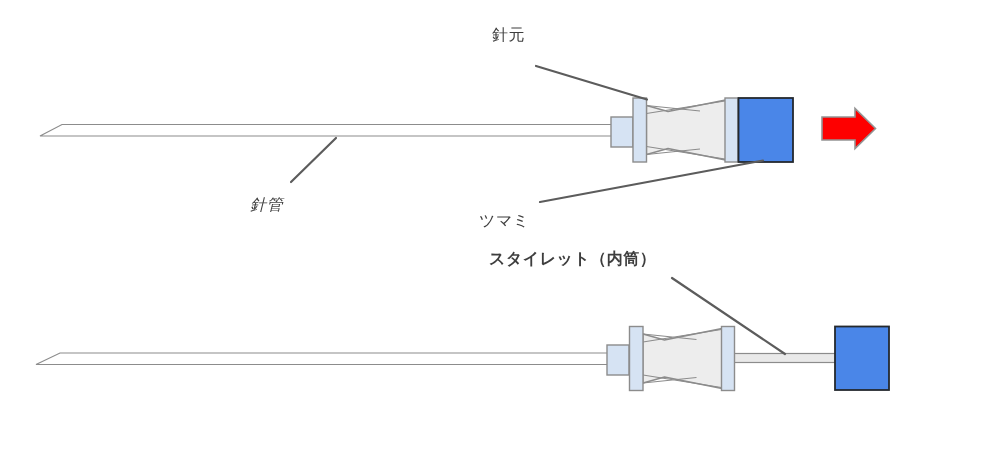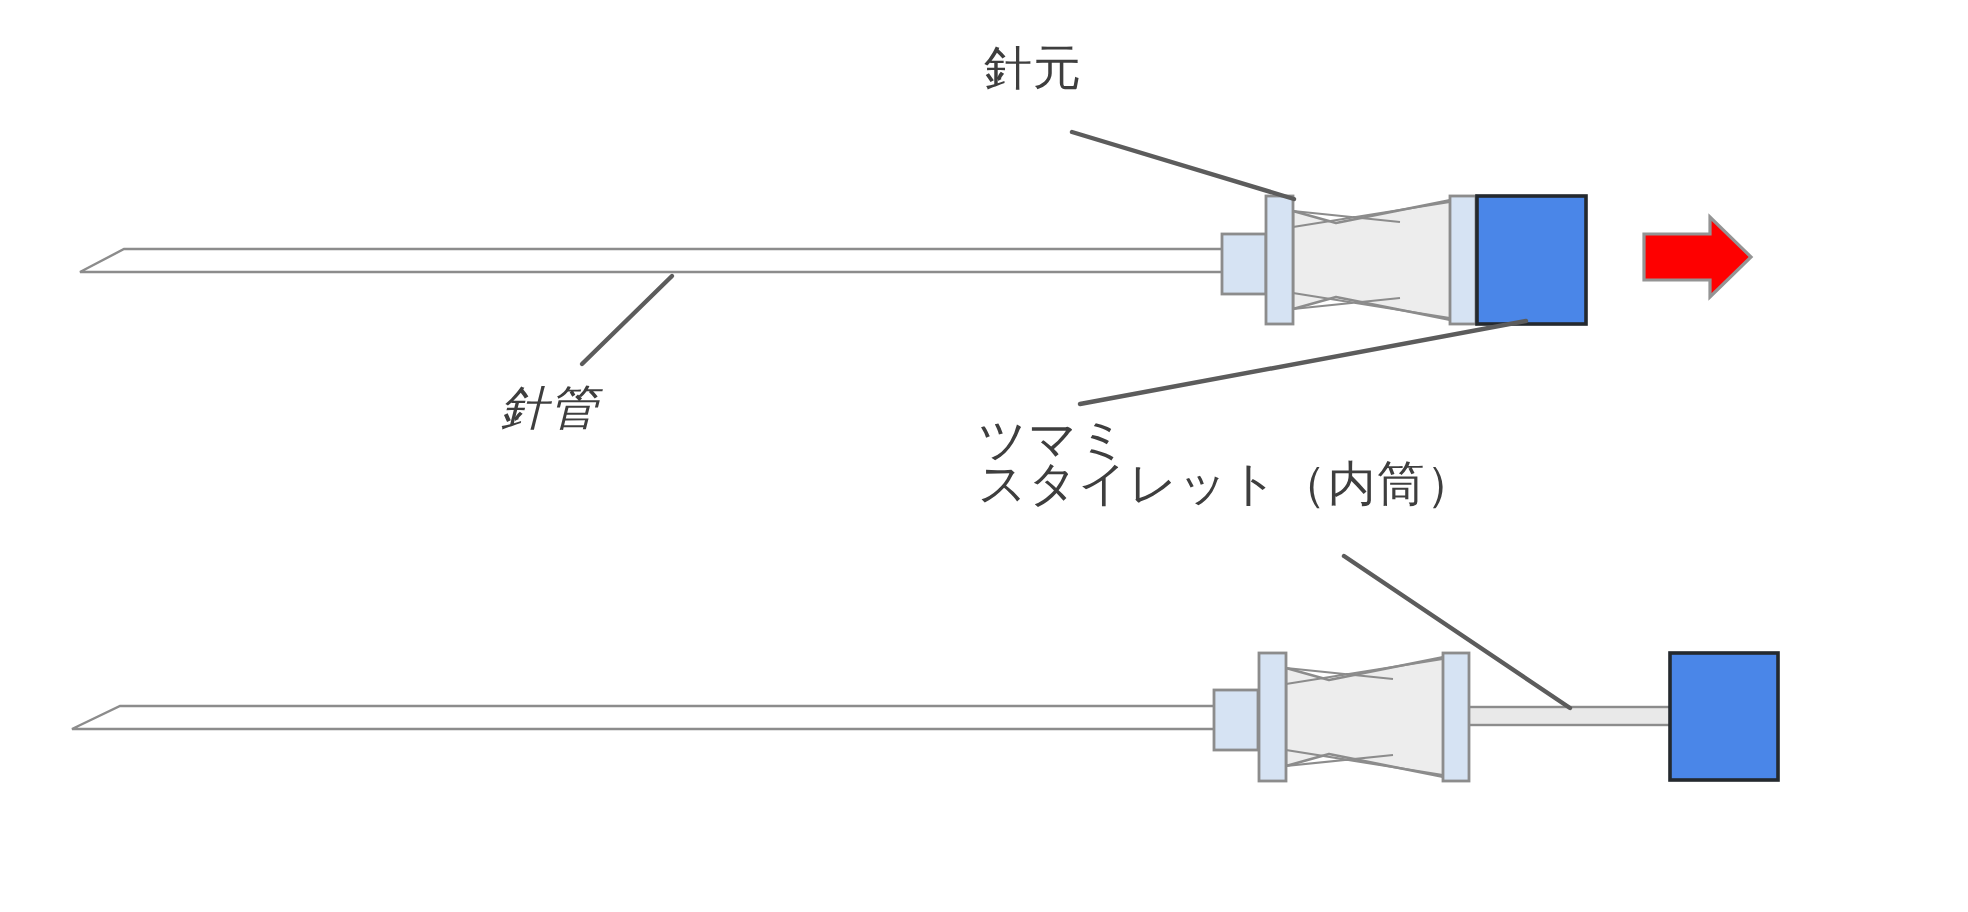--- a/index.html
+++ b/index.html
@@ -15,21 +15,21 @@
     background: var(--background, #ffffff);
     overflow: hidden;
   }
   .art {
     position: absolute;
     left: 0;
     top: 0;
   }
   .diagram-label {
     position: absolute;
-    font-size: 24px;
+    font-size: 16px;
     line-height: 30px;
     color: var(--text, #3e3e3e);
     letter-spacing: 0.5px;
     white-space: nowrap;
     user-select: none;
   }
   
   .cannula   { fill: #ffffff; stroke: var(--outline, #8c8c8c); stroke-width: 1.2; }
   .lightblue { fill: var(--hub-light-blue, #d6e3f3); stroke: var(--outline, #8c8c8c); stroke-width: 1.4; }
   .hubbody   { fill: var(--body-gray, #ededed); stroke: var(--outline, #8c8c8c); stroke-width: 1.3; stroke-linejoin: round; }
@@ -71,16 +71,16 @@
     <g>
       <path class="leader" d="M 536,66 L 647,99.5"></path>
       <path class="leader" d="M 291,182 L 336,138"></path>
       <path class="leader" d="M 540,202 L 763,160.5"></path>
       <path class="leader" d="M 672,278 L 785,354"></path>
     </g>
   </svg>
 
   <div class="diagram-label" style="left:492px; top:20px;">針元</div>
   <div class="diagram-label" style="left:250px; top:190px;font-style:italic;">針管</div>
-  <div class="diagram-label" style="left:489px; top:206px;">ツマミ</div>
-  <div class="diagram-label" style="left:489px; top:228px;">スタイレット（内筒）</div>
+  <div class="diagram-label" style="left:479px; top:206px;">ツマミ</div>
+  <div class="diagram-label" style="left:489px; top:244px;font-weight:bold;">スタイレット（内筒）</div>
 
 </div>
 
 </body></html>

